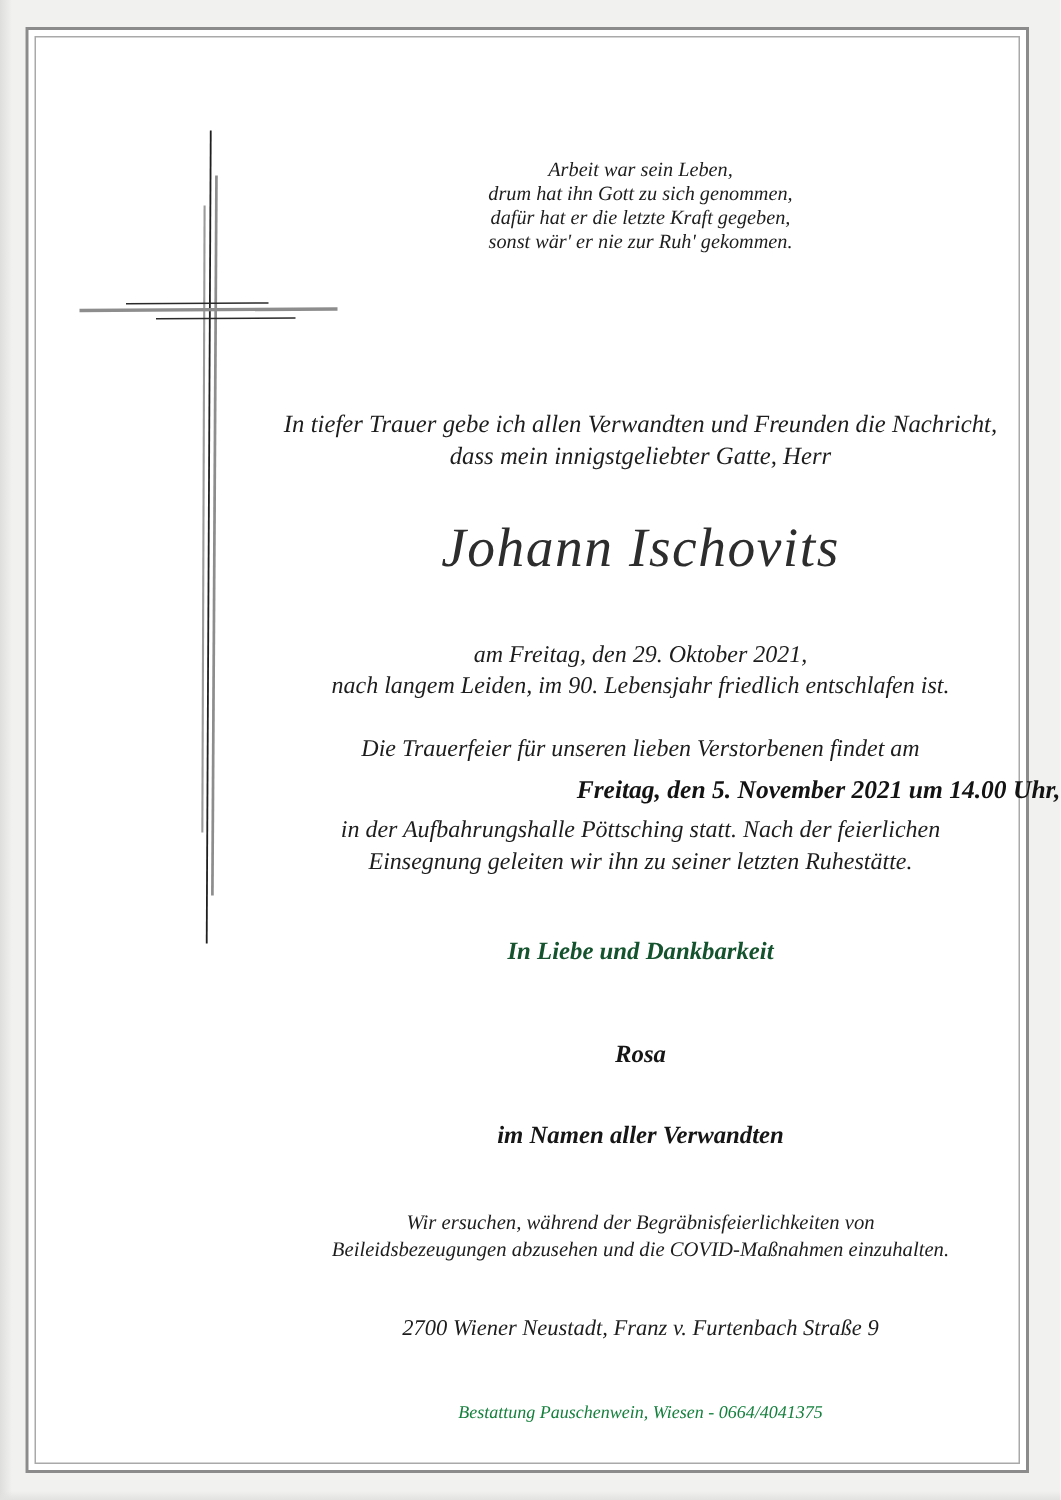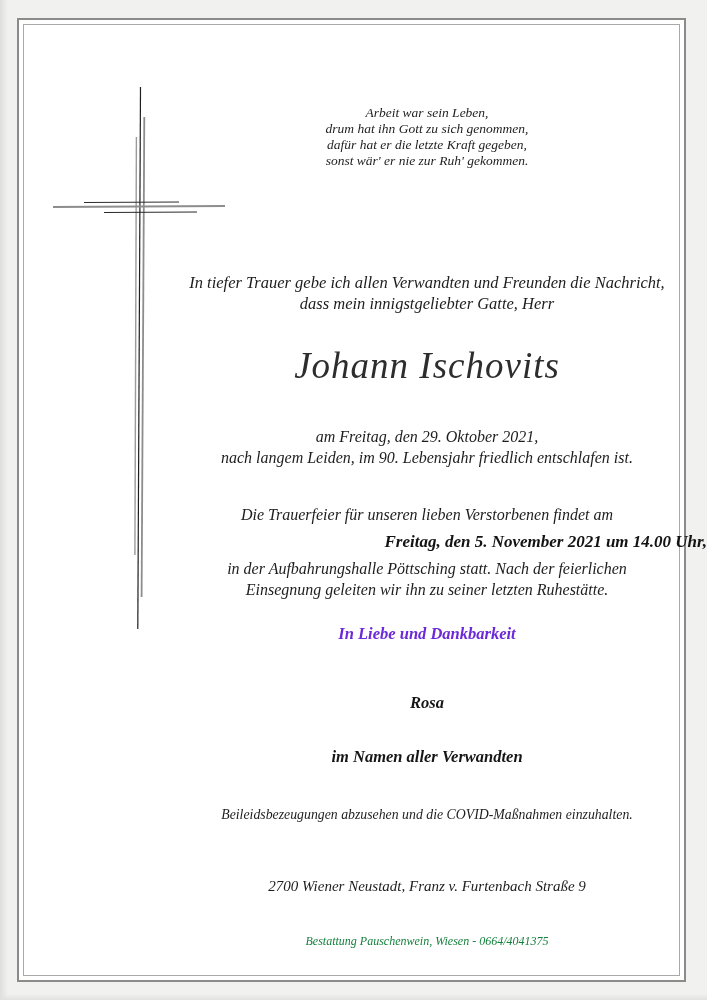--- a/index.html
+++ b/index.html
@@ -37,23 +37,23 @@
   }
   .txt {
     position: absolute;
     left: 147px; width: 560px;
     text-align: center;
   }
   .poem       { top: 105px; font-size: 13.5px; line-height: 16px; }
   .intro      { top: 272px; font-size: 16.5px; line-height: 21px; }
   .name       { top: 347px; font-size: 37px; line-height: 38px; color: #2d2d2d; letter-spacing: 1px; }
   .death      { top: 426px; font-size: 16px; line-height: 21px; }
-  .funeral    { top: 504px; font-size: 16px; line-height: 21px; }
+  .funeral    { top: 489px; font-size: 16px; line-height: 21px; }
   .funeral .datetime { font-weight: bold; font-size: 17px; margin: 6px 0; color: #131313; text-align: right; }
-  .love       { top: 624px; font-size: 16.5px; font-weight: bold; color: #6d28d9; }
+  .love       { top: 624px; font-size: 16.5px; font-weight: bold; color: #14532d; }
   .rosa       { top: 693px; font-size: 16.5px; font-weight: bold; color: #161616; }
   .relatives  { top: 747px; font-size: 16.5px; font-weight: bold; color: #161616; }
   .request    { top: 806px; font-size: 13.8px; line-height: 18px; }
   .address    { top: 878px; font-size: 15px; }
   .undertaker { top: 934px; font-size: 12px; color: #15803d; }
 </style>
 </head>
 <body>
 
 <div class="scan-edge-left"></div>
@@ -97,18 +97,19 @@
   <div>Einsegnung geleiten wir ihn zu seiner letzten Ruhestätte.</div>
 </div>
 
 <div class="txt love">In Liebe und Dankbarkeit</div>
 
 <div class="txt rosa">Rosa</div>
 
 <div class="txt relatives">im Namen aller Verwandten</div>
 
 <div class="txt request">
+  <div>Wir ersuchen, während der Begräbnisfeierlichkeiten von</div>
   <div>Beileidsbezeugungen abzusehen und die COVID-Maßnahmen einzuhalten.</div>
 </div>
 
 <div class="txt address">2700 Wiener Neustadt, Franz v. Furtenbach Straße 9</div>
 
 <div class="txt undertaker">Bestattung Pauschenwein, Wiesen - 0664/4041375</div>
 
 </body></html>

